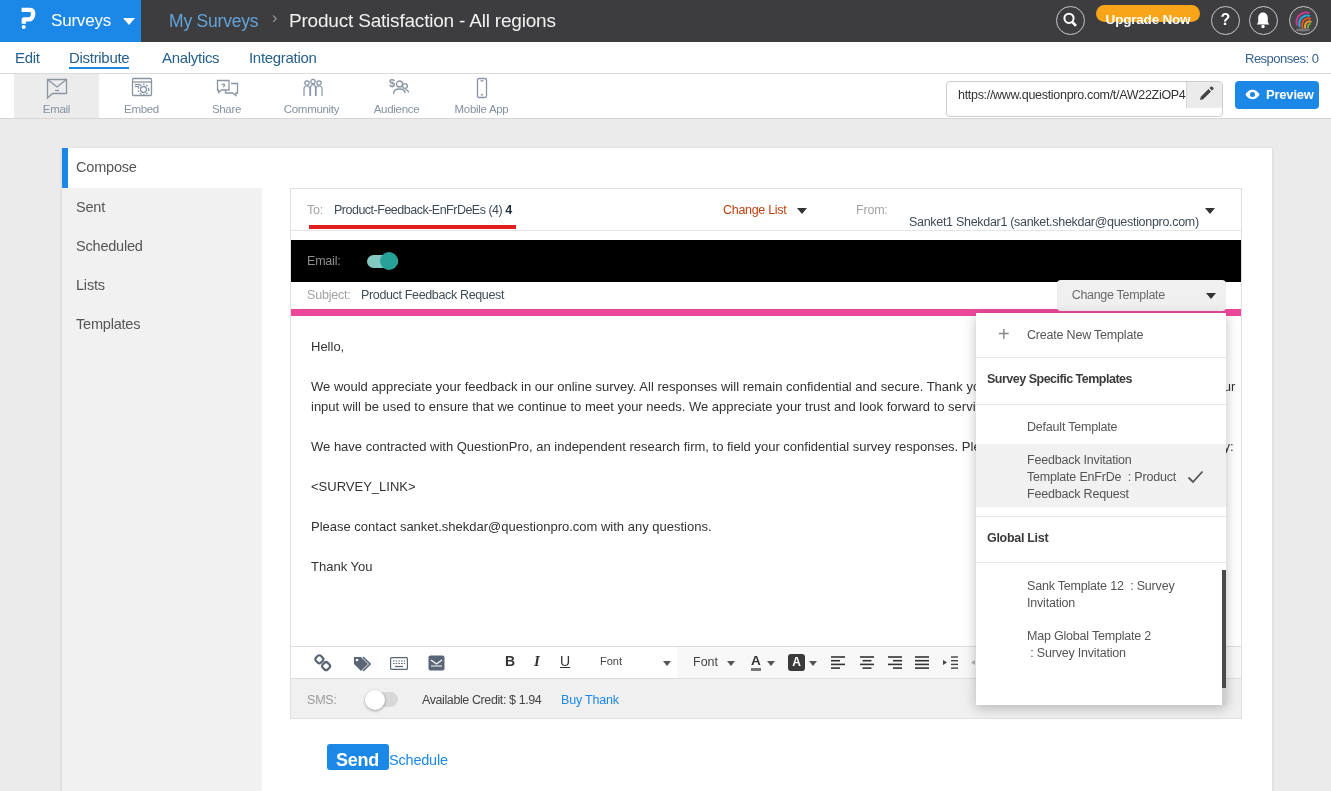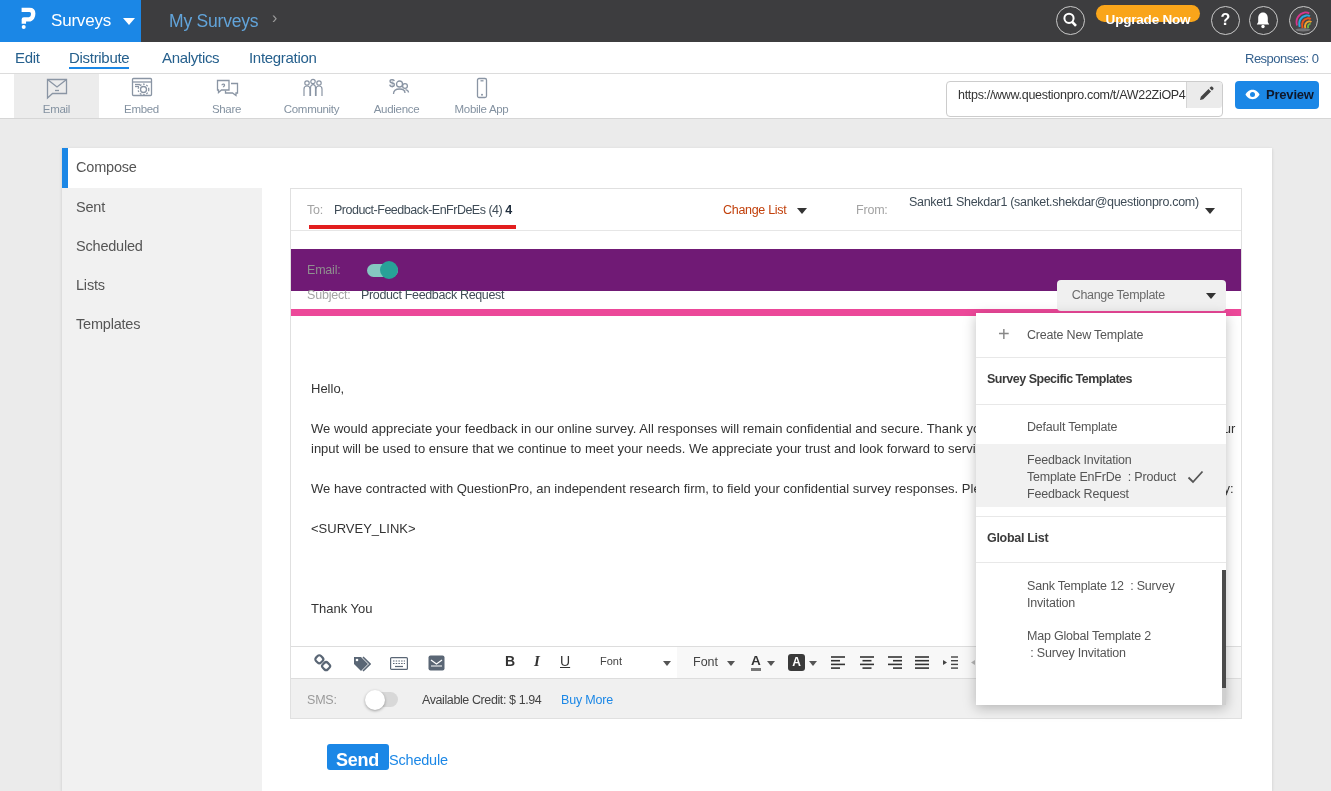--- a/index.html
+++ b/index.html
@@ -20,37 +20,37 @@
 .navlink { position:absolute; top:7px; font-size:15px; color:#26608d; letter-spacing:-0.3px; }
 #resp { position:absolute; left:1245px; top:9px; font-size:13px; color:#35618e; letter-spacing:-0.5px; }
 
 #dtoolbar { position:absolute; left:0; top:74px; width:1331px; height:45px; background:#fff; border-bottom:1px solid #d6d6d6; }
 .dtab { position:absolute; top:0; width:85px; height:44px; }
 .dtab .lbl { position:absolute; top:29px; left:0; width:85px; text-align:center; font-size:11.5px; color:#8492a1; letter-spacing:-0.3px; }
 .dtab svg { position:absolute; left:50%; top:3px; }
 #urlbox { position:absolute; left:946px; top:7px; width:277px; height:36px; border:1px solid #cccccc; border-radius:4px; background:#fff; }
 #urltext { position:absolute; left:11px; top:6px; font-size:12.5px; letter-spacing:-0.3px; color:#333; white-space:nowrap; overflow:hidden; width:228px; }
 #pencilseg { position:absolute; right:0; top:0; width:36px; height:26px; background:#ebebeb; border-left:1px solid #d5d5d5; border-radius:0 3px 3px 0; }
-#previewbtn { position:absolute; left:1235px; top:7px; width:84px; height:28px; background:#1b87e6; border-radius:4px; color:#0f172a; font-size:13px; font-weight:bold; line-height:28px; letter-spacing:-0.2px; }
+#previewbtn { position:absolute; left:1235px; top:7px; width:84px; height:28px; background:#1b87e6; border-radius:4px; color:#ffffff; font-size:13px; font-weight:bold; line-height:28px; letter-spacing:-0.2px; }
 
 #card { position:absolute; left:62px; top:148px; width:1210px; height:643px; background:#fff; box-shadow:0 1px 3px rgba(0,0,0,0.15); }
 #sidebar { position:absolute; left:0; top:0; width:200px; height:643px; background:#f1f1f1; }
 .sideitem { position:absolute; left:0; width:200px; height:39px; font-size:14.5px; color:#555; line-height:39px; padding-left:14px; letter-spacing:-0.2px; }
 #sideactive { position:absolute; left:0; top:0; width:200px; height:39.5px; background:#fff; border-left:6px solid #1b87e6; }
 
 #panel { position:absolute; left:228px; top:39.5px; width:952px; height:531px; border:1px solid #e0e0e0; background:#fff; }
 .lbl-g { color:#a3a3a3; font-size:12.5px; letter-spacing:-0.2px; }
 .val-d { color:#3f4c57; font-size:12.5px; letter-spacing:-0.3px; }
 #torow { position:absolute; left:0; top:0; width:950px; height:42.5px; border-bottom:1px solid #e6e6e6; }
 #redbar { position:absolute; left:18px; top:36px; width:207px; height:4px; background:#e21e1e; }
-#emailrow { position:absolute; left:0; top:60px; width:950px; height:42.5px; background:#701a75; }
+#emailrow { position:absolute; left:0; top:51px; width:950px; height:42.5px; background:#000000; }
 #subjrow { position:absolute; left:0; top:85px; width:950px; height:42px; border-bottom:7px solid #ec4899; }
 #ctbtn { position:absolute; left:765.7px; top:91.5px; width:169.6px; height:31px; background:#f0f0f0; border-radius:4px; }
 #bodyarea { position:absolute; left:0; top:127px; width:950px; height:330px; font-size:13px; color:#333; }
-.bline { position:absolute; left:20px; white-space:nowrap;margin-top:42px; }
+.bline { position:absolute; left:20px; white-space:nowrap; }
 #edtoolbar { position:absolute; left:0; top:457px; width:950px; height:32.5px; border-top:1px solid #dddddd; background:#fff; }
 #edright { position:absolute; left:386px; top:0; width:564px; height:32px; background:#f8f8f8; }
 .edt { position:absolute; font-size:14px; color:#333; top:6px; }
 #smsrow { position:absolute; left:0; top:489.5px; width:950px; height:40px; background:#f0f0f0; border-top:1px solid #ddd; }
 #sendbtn { position:absolute; left:229.5px; top:596px; width:62px; height:26px; background:#1b87e6; border-radius:3px; color:#fff; font-size:18px; font-weight:bold; text-align:center; line-height:33px; letter-spacing:-0.2px;margin-left:35px; }
 #schedule { position:absolute; left:327px; top:604px; font-size:14.5px; color:#1b87e6; letter-spacing:-0.2px; }
 .toggletrack { position:absolute; border-radius:8px; }
 .toggleknob { position:absolute; border-radius:50%; }
 .caret { display:inline-block; width:0; height:0; border-left:5px solid transparent; border-right:5px solid transparent; border-top:6px solid #333; }
 
@@ -69,20 +69,21 @@
   <div id="logo">
     <svg class="abs" style="left:18px; top:6px;" width="20" height="24" viewBox="0 0 20 24">
       <path d="M3.6 3.85 L11.5 3.85 C14.4 3.85 15.2 5.9 15.2 7.6 C15.2 9.9 14.2 13.35 10.8 13.35 L5.85 13.35 L5.85 17.7" fill="none" stroke="#fff" stroke-width="4.4" stroke-linejoin="round"></path>
       <circle cx="5.7" cy="21" r="2" fill="#fff"></circle>
     </svg>
   </div>
   <div id="logotxt">Surveys</div>
   <div id="logocaret"></div>
   <div id="crumb1">My Surveys</div>
   <div id="crumbsep">›</div>
+  <div id="crumb2">Product Satisfaction - All regions</div>
   <div class="topcircle" style="left:1056px;">
     <svg width="26" height="26" viewBox="0 0 26 26" style="position:absolute;left:0;top:0;">
         <circle cx="12" cy="11.3" r="4.6" fill="none" stroke="#fff" stroke-width="2"></circle>
         <line x1="15.2" y1="14.8" x2="19" y2="18.8" stroke="#fff" stroke-width="2.6"></line>
       </svg>
   </div>
   <div id="upgrade">Upgrade Now</div>
   <div class="topcircle" style="left:1211px; color:#fff; font-size:16px; font-weight:bold; text-align:center; line-height:26px;">?</div>
   <div class="topcircle" style="left:1249px;">
     <svg width="26" height="26" viewBox="0 0 26 26" style="position:absolute;left:0;top:0;">
@@ -205,21 +206,21 @@
   <div class="sideitem" style="top:156.5px;">Templates</div>
 
   <div id="panel">
     <div id="torow">
       <span class="lbl-g abs" style="left:16px; top:14px;">To:</span>
       <span class="val-d abs" style="left:43px; top:14px; letter-spacing:-0.5px;">Product-Feedback-EnFrDeEs (4) <b style="color:#1f2d3d;">4</b></span>
       <div id="redbar"></div>
       <span class="val-d abs" style="left:432px; top:14px; color:#c2410c;">Change List</span>
       <span class="caret abs" style="left:506px; top:19px;"></span>
       <span class="lbl-g abs" style="left:565px; top:14px;">From:</span>
-      <span class="val-d abs" style="left:618px; top:6px;">Sanket1 Shekdar1 (sanket.shekdar@questionpro.com)</span>
+      <span class="val-d abs" style="left:618px; top:26px;">Sanket1 Shekdar1 (sanket.shekdar@questionpro.com)</span>
       <span class="caret abs" style="left:914px; top:19px;"></span>
     </div>
     <div id="emailrow">
       <span class="lbl-g abs" style="left:16px; top:14px; color:#8f8f8f;">Email:</span>
       <div class="toggletrack" style="left:76px; top:15px; width:31px; height:13px; background:#85c8c1;"></div>
       <div class="toggleknob" style="left:89px; top:12.5px; width:18px; height:18px; background:#28a198;"></div>
     </div>
     <div id="subjrow">
       <span class="lbl-g abs" style="left:16px; top:14px;">Subject:</span>
       <span class="val-d abs" style="left:70px; top:14px; color:#414d57; letter-spacing:-0.35px;">Product Feedback Request</span>
@@ -227,20 +228,21 @@
     <div id="ctbtn">
       <span class="abs" style="left:15px; top:8px; font-size:12.5px; color:#6b6b6b; letter-spacing:-0.3px;">Change Template</span>
       <span class="caret abs" style="left:149px; top:13px;"></span>
     </div>
     <div id="bodyarea">
       <div class="bline" style="top:23px;">Hello,</div>
       <div class="bline" style="top:63px;">We would appreciate your feedback in our online survey. All responses will remain confidential and secure. Thank you in advance for your participation now. Your</div>
       <div class="bline" style="top:83px;">input will be used to ensure that we continue to meet your needs. We appreciate your trust and look forward to serving you better in the future.</div>
       <div class="bline" style="top:123px;">We have contracted with QuestionPro, an independent research firm, to field your confidential survey responses. Please click on this link to complete the survey:</div>
       <div class="bline" style="top:163px;">&lt;SURVEY_LINK&gt;</div>
+      <div class="bline" style="top:203px;">Please contact sanket.shekdar@questionpro.com with any questions.</div>
       <div class="bline" style="top:243px;">Thank You</div>
     </div>
     <div id="edtoolbar">
       <div id="edright"></div>
       <svg class="abs" style="left:23px; top:7px;" width="18" height="18" viewBox="0 0 18 18">
           <g fill="none" stroke="#5a6675" stroke-width="2.2">
             <rect x="1.8" y="1.8" width="7" height="7" rx="2.4" transform="rotate(45 5.3 5.3)"></rect>
             <rect x="8.6" y="8.6" width="7" height="7" rx="2.4" transform="rotate(45 12.1 12.1)"></rect>
           </g>
         </svg>
@@ -321,21 +323,21 @@
             <line x1="8" y1="12.1" x2="15" y2="12.1"></line>
             <path d="M4 4 L0 6.5 L4 9 Z" fill="#b5b5b5" stroke="none"></path>
           </g>
         </svg>
     </div>
     <div id="smsrow">
       <span class="lbl-g abs" style="left:16px; top:14px; color:#9a9a9a;">SMS:</span>
       <div class="toggletrack" style="left:75px; top:13px; width:32px; height:15px; background:#d8d8d8;"></div>
       <div class="toggleknob" style="left:74px; top:10.5px; width:20px; height:20px; background:#fff; box-shadow:0 1px 3px rgba(0,0,0,0.35);"></div>
       <span class="abs" style="left:131px; top:13.5px; font-size:12.5px; color:#444; letter-spacing:-0.4px;">Available Credit: $ 1.94</span>
-      <span class="abs" style="left:270px; top:13.5px; font-size:12.5px; color:#1b87e6; letter-spacing:-0.2px;">Buy More</span>
+      <span class="abs" style="left:270px; top:13.5px; font-size:12.5px; color:#1b87e6; letter-spacing:-0.2px;">Buy Thank</span>
     </div>
   </div>
   <div id="sendbtn">Send</div>
   <div id="schedule">Schedule</div>
 </div>
 
 <div id="dropdown">
   <span class="abs" style="left:22px; top:10px; font-size:20px; color:#888;">+</span>
   <div class="dd-item" style="top:14px;">Create New Template</div>
   <div class="dd-divider" style="top:44px;"></div>

